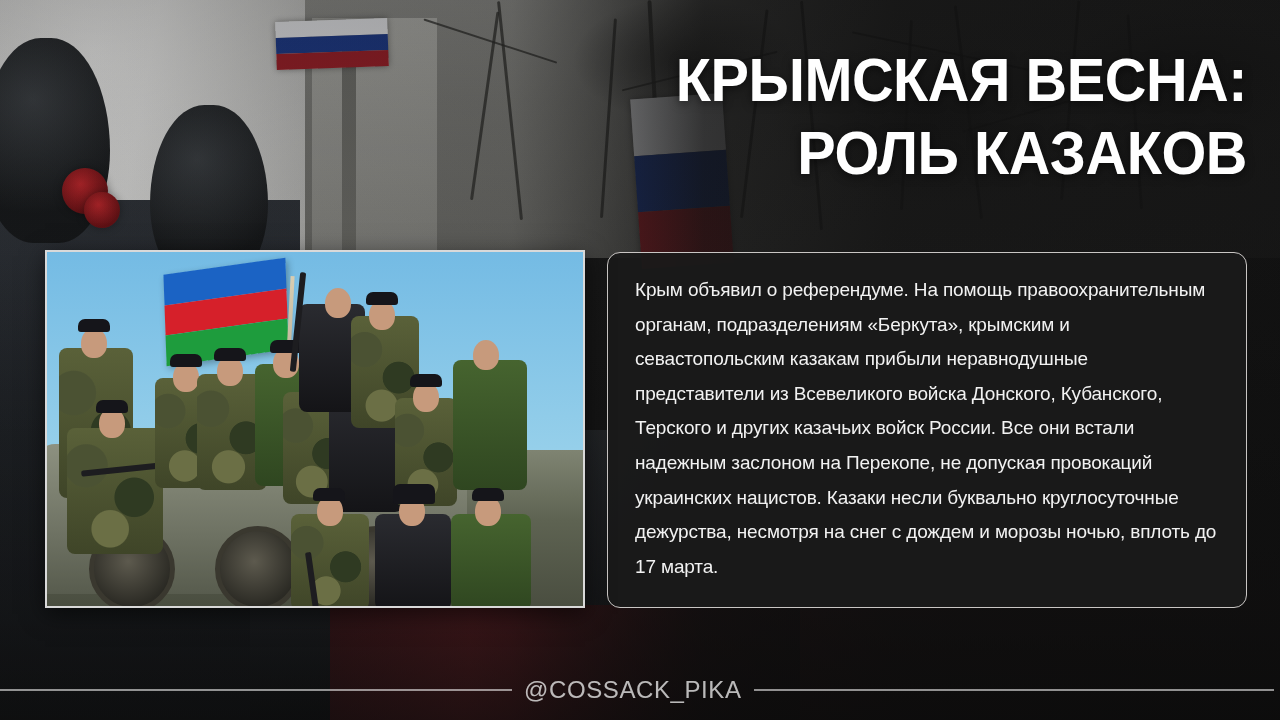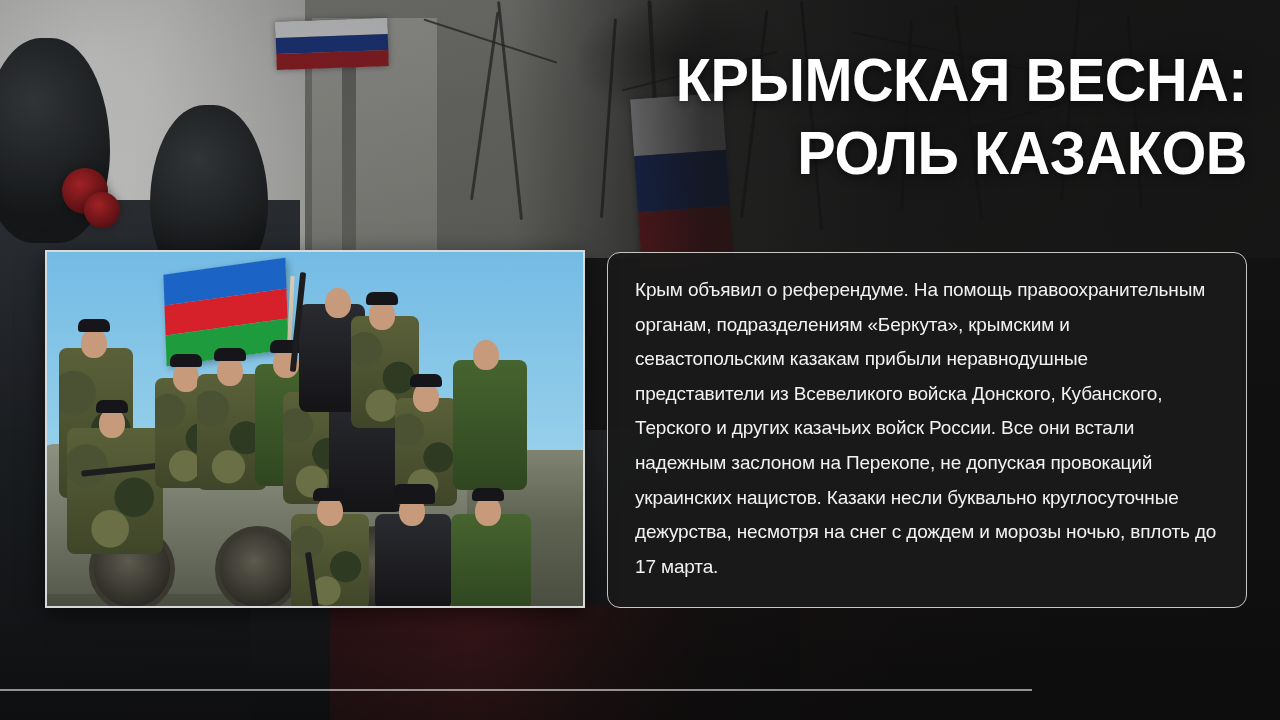--- a/index.html
+++ b/index.html
@@ -325,16 +325,17 @@
     <div class="head" style="left:352px;top:244px;"></div>
     <div class="hat" style="left:346px;top:232px;width:42px;height:20px;"></div>
 
     <div class="man green" style="left:404px;top:262px;width:80px;height:96px;"></div>
     <div class="head" style="left:428px;top:244px;"></div>
     <div class="hat" style="left:425px;top:236px;"></div>
   </div>
 
   <div class="wm">
     <div class="wm-line l"></div>
+    <div class="wm-text">@COSSACK_PIKA</div>
     <div class="wm-line r"></div>
   </div>
 
 </div>
 
 </body></html>

